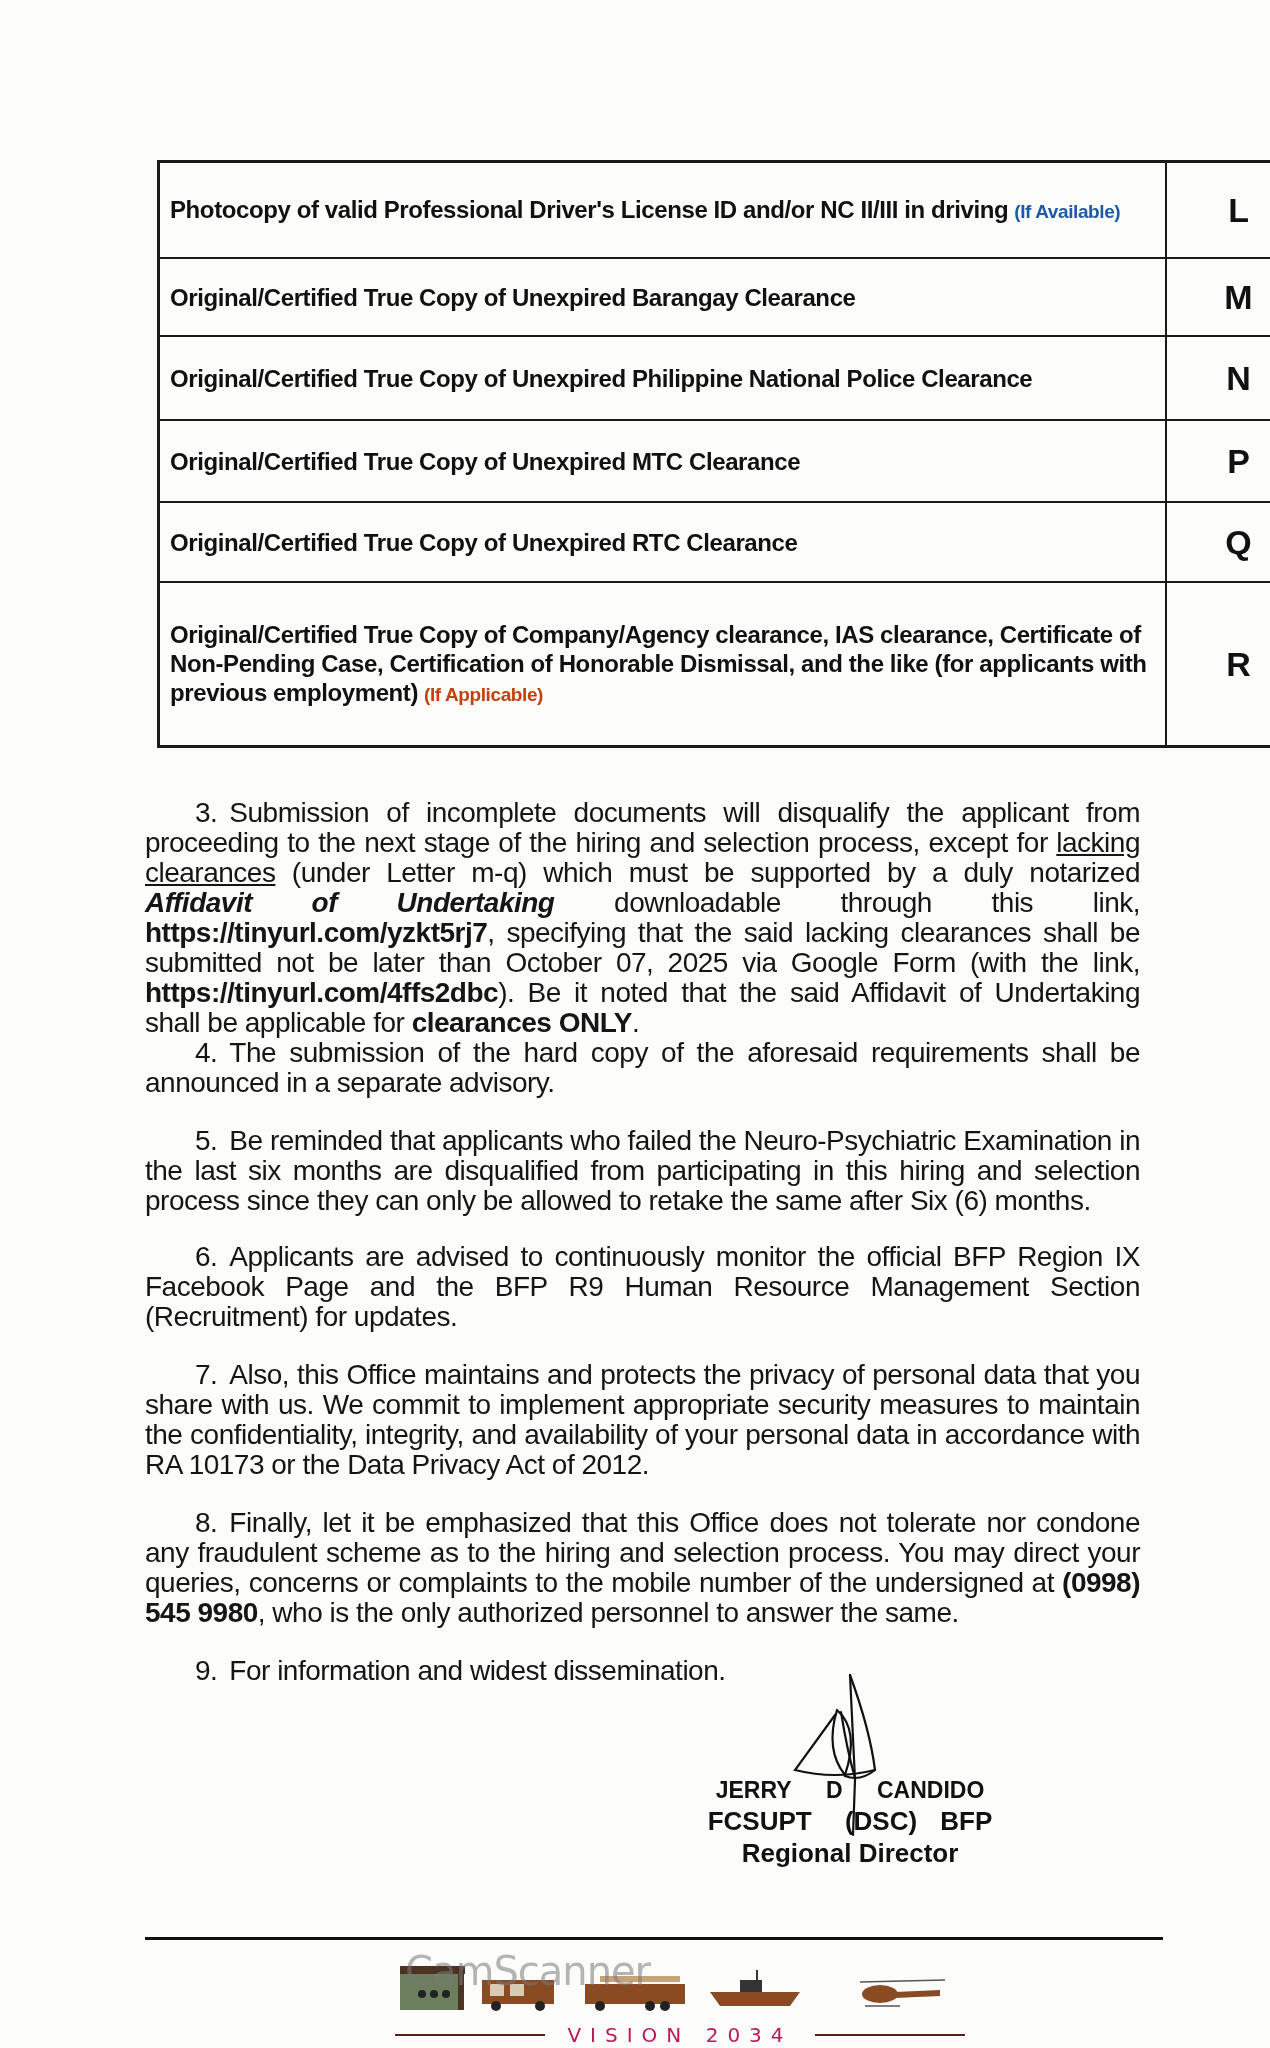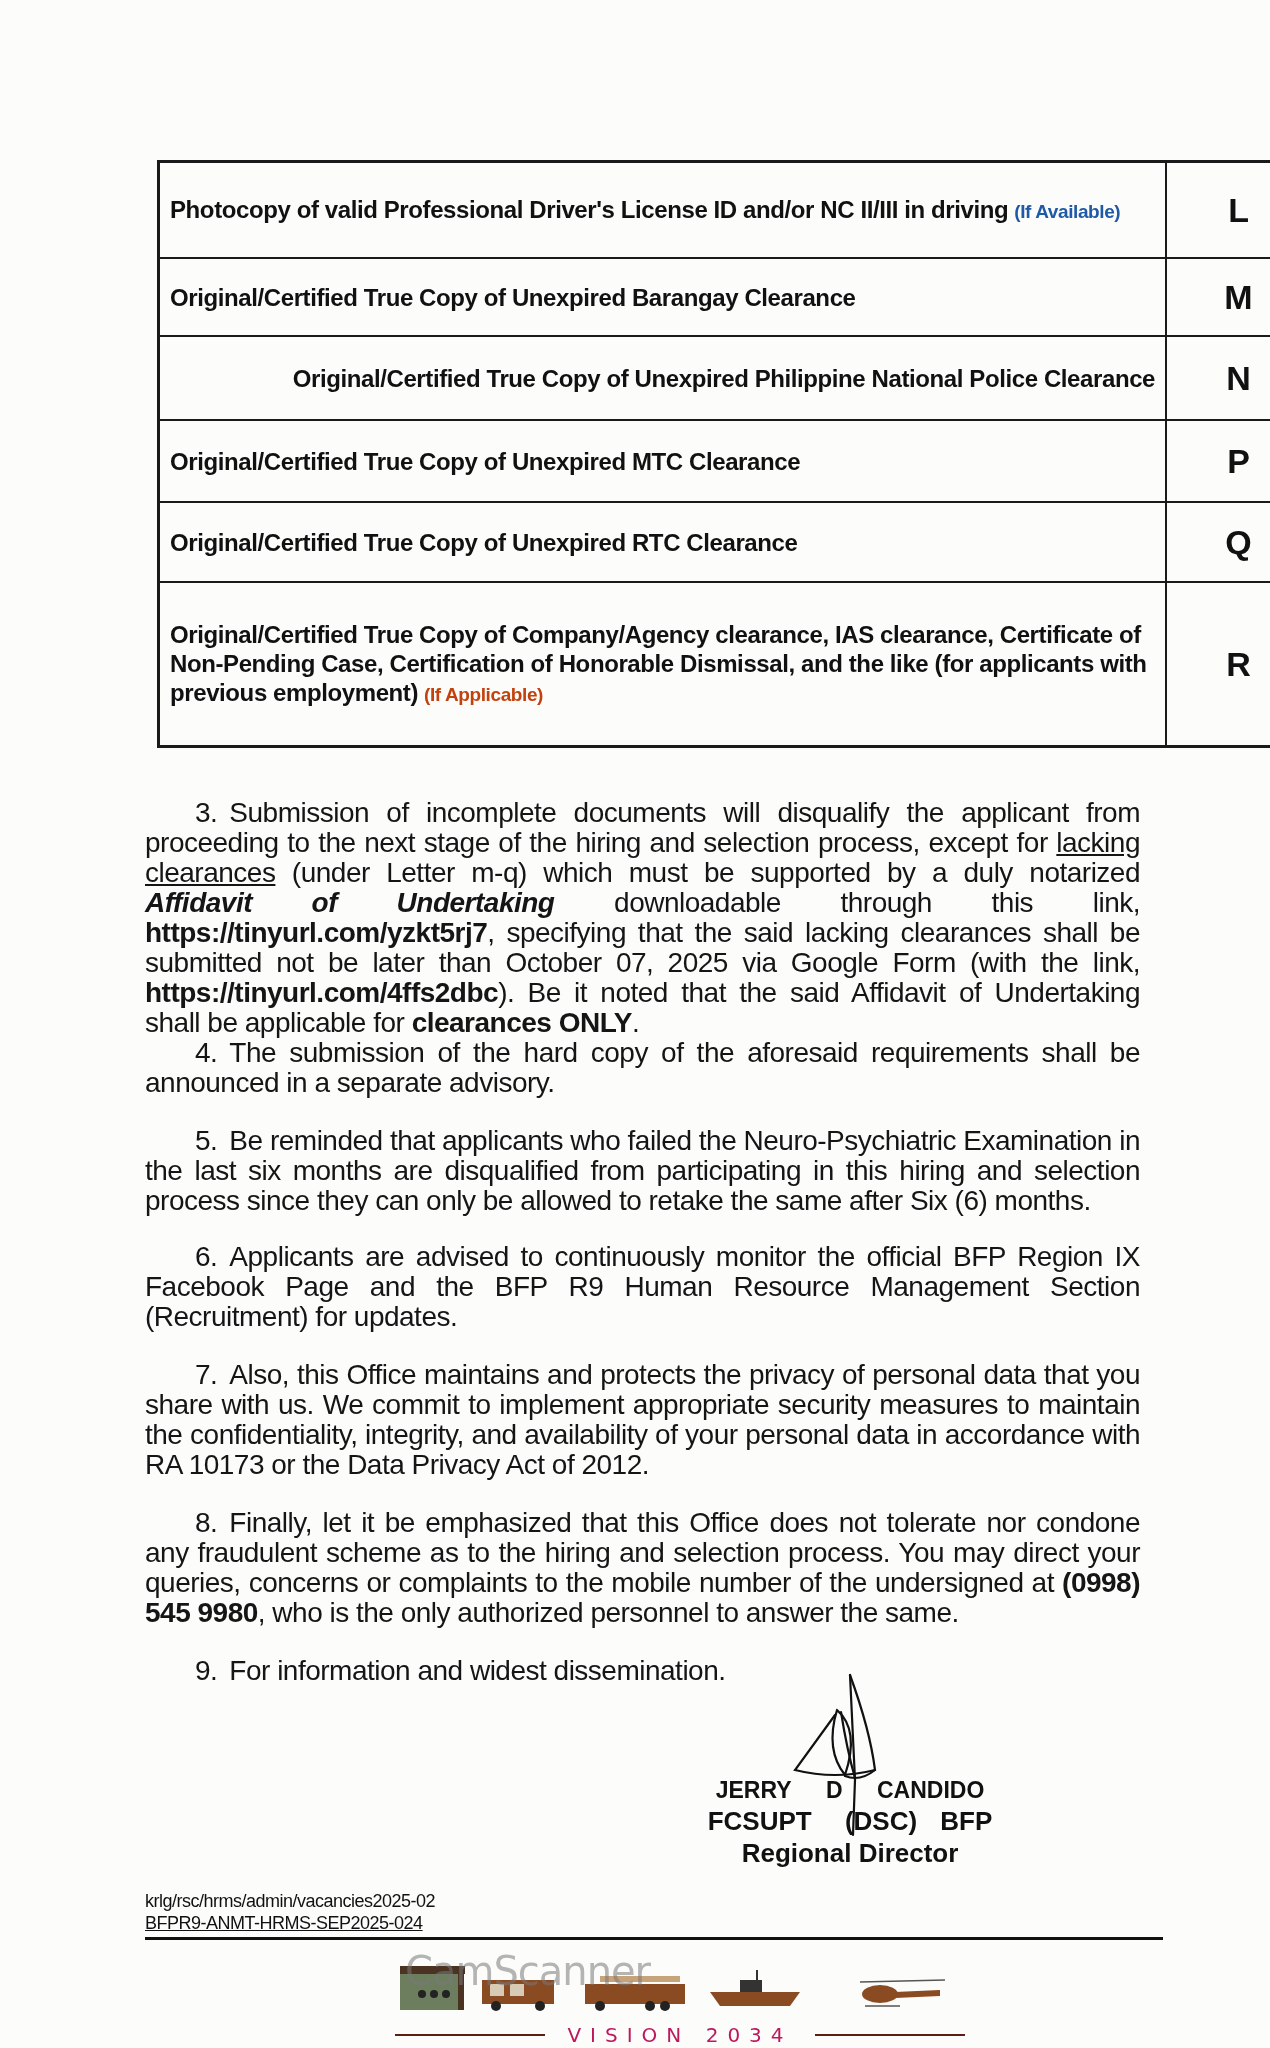--- a/index.html
+++ b/index.html
@@ -19,21 +19,21 @@
     width: 840px; padding: 6px 10px; font-weight: bold; font-size: 24px; line-height: 29px;
     letter-spacing: -0.4px; transform-origin: left;
   }
   .req-table td.letter {
     width: 120px; text-align: center; font-weight: bold; font-size: 34px;
   }
   .note { color: #1f5aa6; font-size: 19px; font-weight: bold; margin-left: 6px; }
   .note.dark { color: #c2410c; }
   .r-L td { height: 82px; }
   .r-M td { height: 64px; }
-  .r-N td { height: 70px; text-align: right; }
+  .r-N td { height: 70px; }
   .r-O td { height: 68px; }
   .r-P td { height: 68px; }
   .r-Q td { height: 66px; }
   .r-R td { height: 150px; }
 
   
   .para {
     position: absolute; left: 145px; width: 995px; font-size: 28px; line-height: 30px;
     text-align: justify; letter-spacing: -0.5px; color: #151515; margin-top: 8px;
   }
@@ -149,24 +149,20 @@
       <span>CANDIDO</span>
     </div>
     <div class="sig-title">
       <span>FCSUPT</span>
       <span style="margin-left:26px;">(DSC)</span>
       <span style="margin-left:16px;">BFP</span>
     </div>
     <div class="sig-role">Regional Director</div>
   </div>
 
-  <div class="ref">
-    <div>krlg/rsc/hrms/admin/vacancies2025-02</div>
-    <div class="line2">BFPR9-ANMT-HRMS-SEP2025-024</div>
-  </div>
   <div class="footer-rule"></div>
 
   <svg class="footer-art" viewBox="0 0 560 50">
     <g>
       <rect x="0" y="8" width="60" height="40" fill="#6d7e5f"></rect>
       <rect x="0" y="4" width="65" height="8" fill="#4a3322"></rect>
       <rect x="58" y="8" width="6" height="40" fill="#4a3322"></rect>
       <circle cx="22" cy="32" r="4" fill="#222"></circle>
         <circle cx="34" cy="32" r="4" fill="#222"></circle>
         <circle cx="46" cy="32" r="4" fill="#222"></circle>

